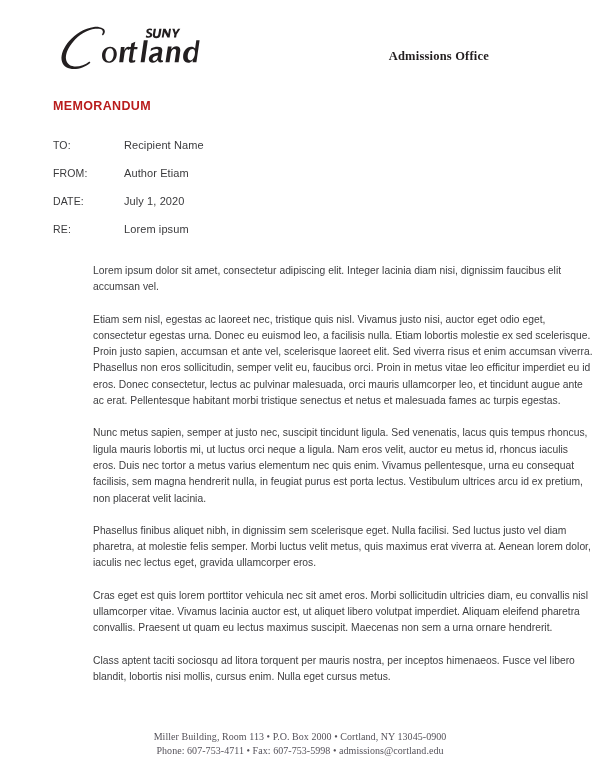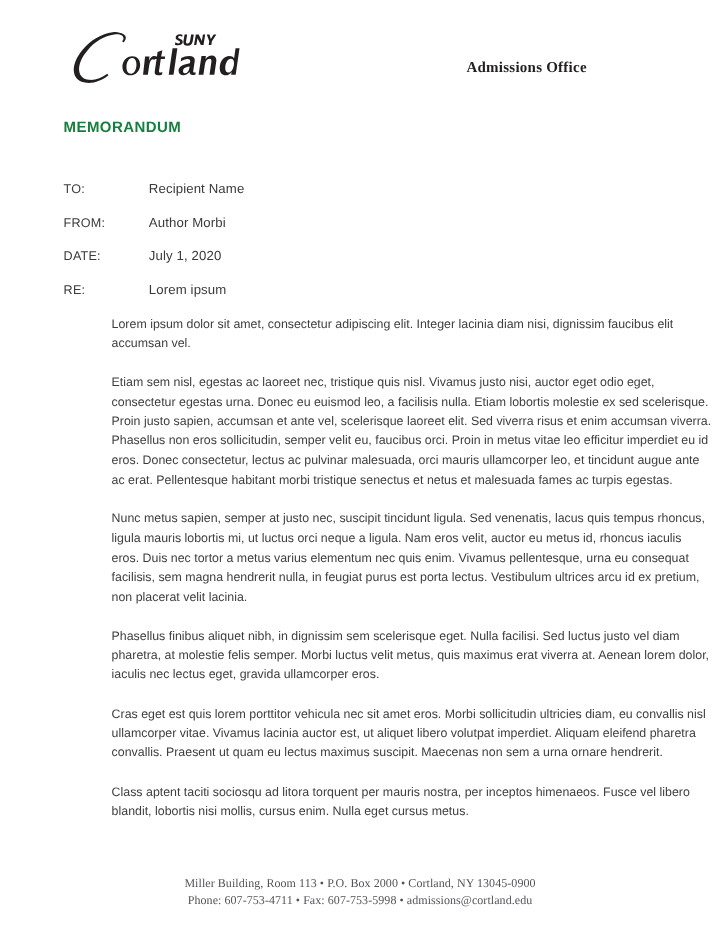--- a/index.html
+++ b/index.html
@@ -53,30 +53,29 @@
   }
 
   
   .memo-heading {
     position: absolute;
     left: 53px;
     top: 99px;
     font-size: 12.5px;
     font-weight: bold;
     letter-spacing: 0.35px;
-    color: #15803d;
+    color: #b91c1c;
   }
 
   
   .memo-fields {
     position: absolute;
     left: 53px;
     top: 139px;
     width: 460px;
-    margin-top: 13px;
   }
   .memo-row {
     display: flex;
     align-items: baseline;
     height: 28px;
   }
   .memo-label {
     width: 71px;
     flex: 0 0 71px;
     font-size: 10.5px;
@@ -164,21 +163,21 @@
 
   <div class="memo-heading">MEMORANDUM</div>
 
   <div class="memo-fields">
     <div class="memo-row">
       <div class="memo-label">TO:</div>
       <div class="memo-value">Recipient Name</div>
     </div>
     <div class="memo-row">
       <div class="memo-label">FROM:</div>
-      <div class="memo-value">Author Morbi</div>
+      <div class="memo-value">Author Etiam</div>
     </div>
     <div class="memo-row">
       <div class="memo-label">DATE:</div>
       <div class="memo-value">July 1, 2020</div>
     </div>
     <div class="memo-row">
       <div class="memo-label">RE:</div>
       <div class="memo-value">Lorem ipsum</div>
     </div>
   </div>

